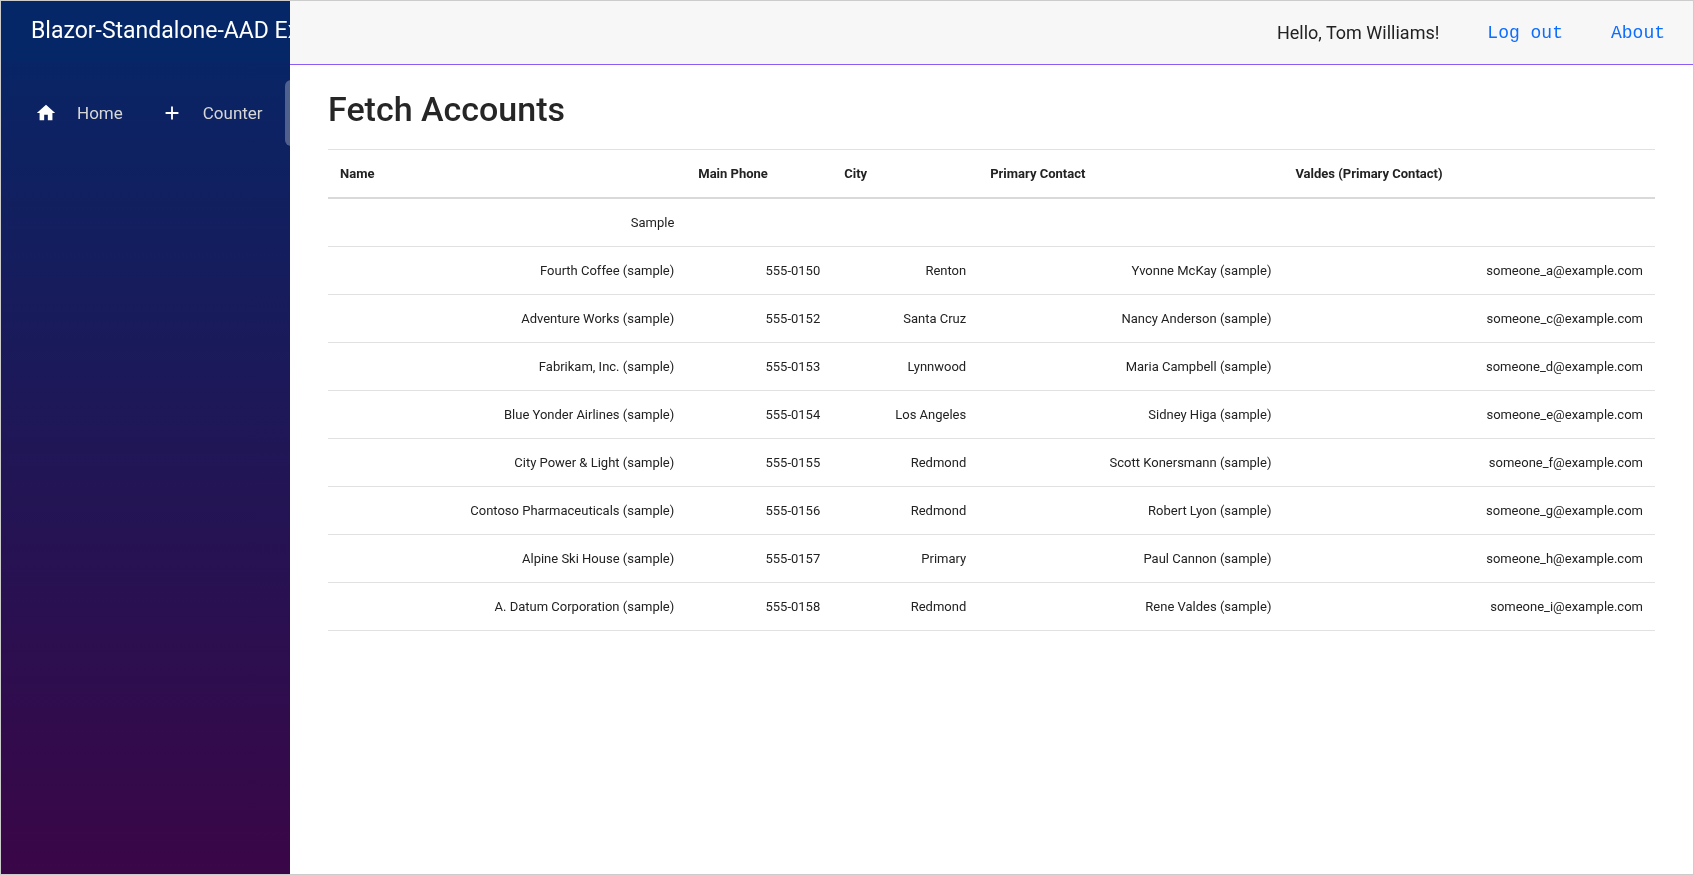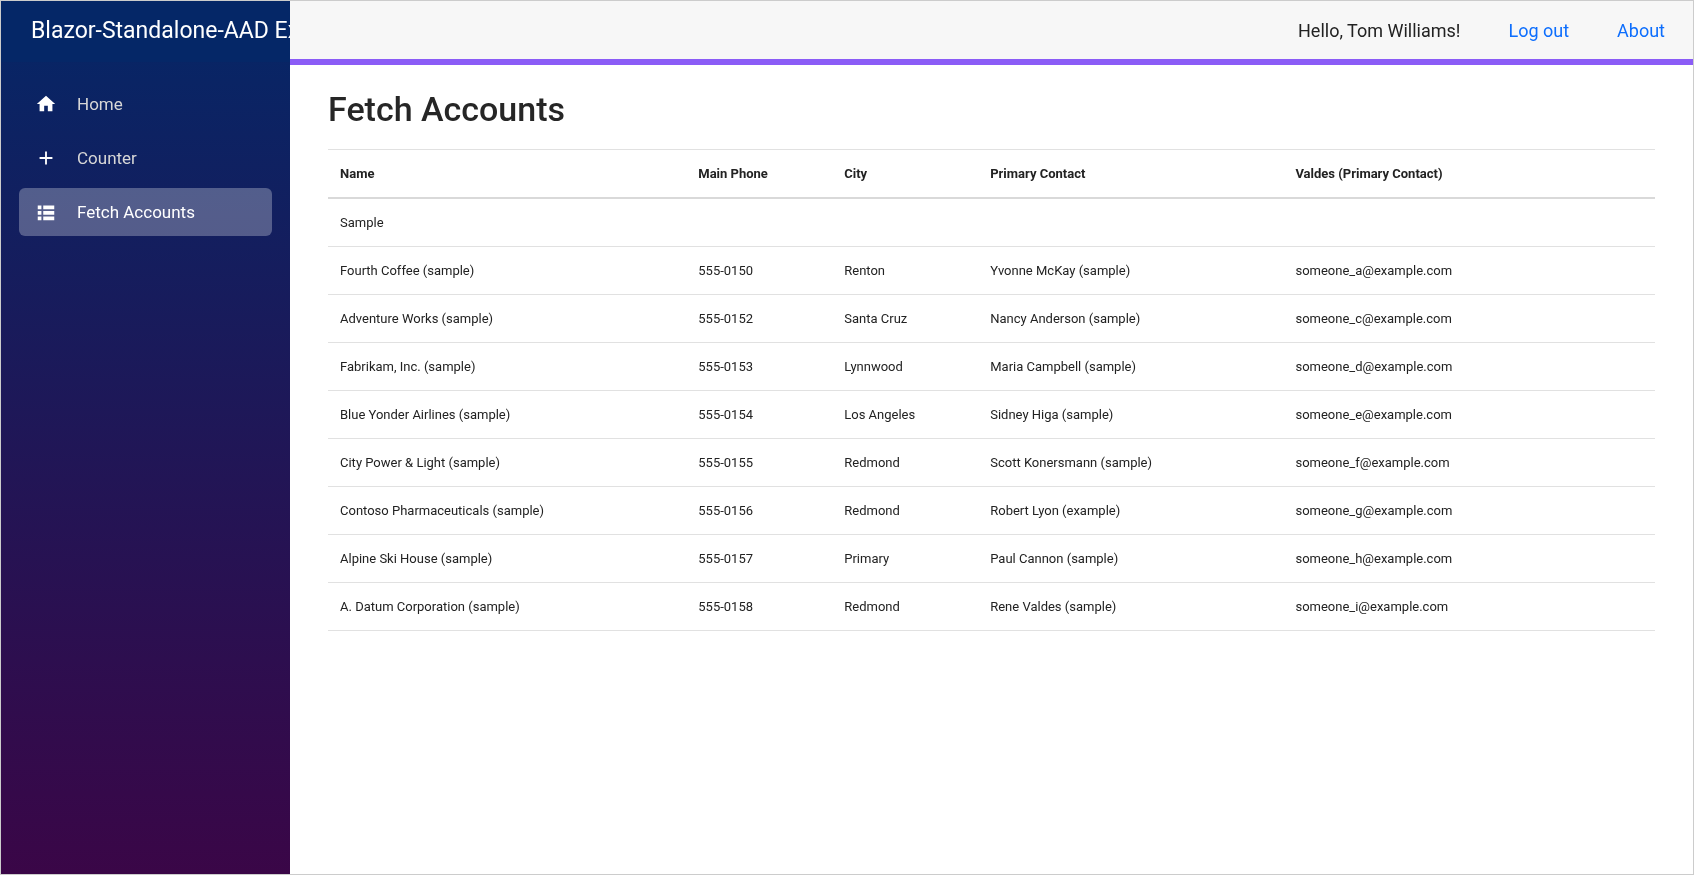--- a/index.html
+++ b/index.html
@@ -17,21 +17,21 @@
       background: #052767;
       color: #fff;
       font-size: 23px;
       padding: 16px 18px 18px 30px;
       white-space: nowrap;
       overflow: hidden;
     }
     .nav {
       padding: 18px;
       display: flex;
-      flex-direction: column;
+      flex-direction: row;
       gap: 6px;
     }
     .nav-item {
       display: flex;
       align-items: center;
       gap: 20px;
       color: #d7d7d7;
       padding: 13px 16px;
       border-radius: 6px;
       cursor: pointer;
@@ -54,30 +54,30 @@
     .main {
       flex: 1;
       display: flex;
       flex-direction: column;
       background: #fff;
       min-width: 0;
     }
     .topbar {
       height: 64px;
       background: #f7f7f7;
-      border-bottom: 6px solid #8b5cf6;
+      border-bottom: 1px solid #8b5cf6;
       display: flex;
       align-items: center;
       justify-content: flex-end;
       padding: 0 28px;
       gap: 48px;
       font-size: 18px;
     }
     .topbar .greeting { color: #222; }
-    .topbar .link { color: #0d6efd; text-decoration: none; cursor: pointer; }
+    .topbar .link { color: #0d6efd; text-decoration: none; cursor: pointer; font-family: Liberation Mono, monospace; }
 
     .content {
       padding: 24px 38px;
       overflow: auto;
     }
     .page-title {
       font-size: 34px;
       font-weight: 500;
       color: #262626;
       margin-bottom: 20px;
@@ -89,21 +89,21 @@
       padding: 16px 12px;
       font-size: 13px;
       color: #222;
       border-bottom: 1px solid #e1e1e1;
     }
     th {
       font-weight: 700;
       border-top: 1px solid #e1e1e1;
       border-bottom: 2px solid #d9d9d9;
     }
-    tbody tr td { font-weight: 400; }
+    tbody tr td { font-weight: 400; text-align: right; }
   </style>
 </head>
 <body>
 
 <aside class="sidebar">
   <div class="sidebar-header">Blazor-Standalone-AAD Exan</div>
   <nav class="nav">
     <div class="nav-item">
       <span class="nav-icon">
         <svg viewBox="0 0 24 24" fill="currentColor">
@@ -191,21 +191,21 @@
             <td>City Power &amp; Light (sample)</td>
             <td>555-0155</td>
             <td>Redmond</td>
             <td>Scott Konersmann (sample)</td>
             <td>someone_f@example.com</td>
           </tr>
           <tr>
             <td>Contoso Pharmaceuticals (sample)</td>
             <td>555-0156</td>
             <td>Redmond</td>
-            <td>Robert Lyon (example)</td>
+            <td>Robert Lyon (sample)</td>
             <td>someone_g@example.com</td>
           </tr>
           <tr>
             <td>Alpine Ski House (sample)</td>
             <td>555-0157</td>
             <td>Primary</td>
             <td>Paul Cannon (sample)</td>
             <td>someone_h@example.com</td>
           </tr>
           <tr>

